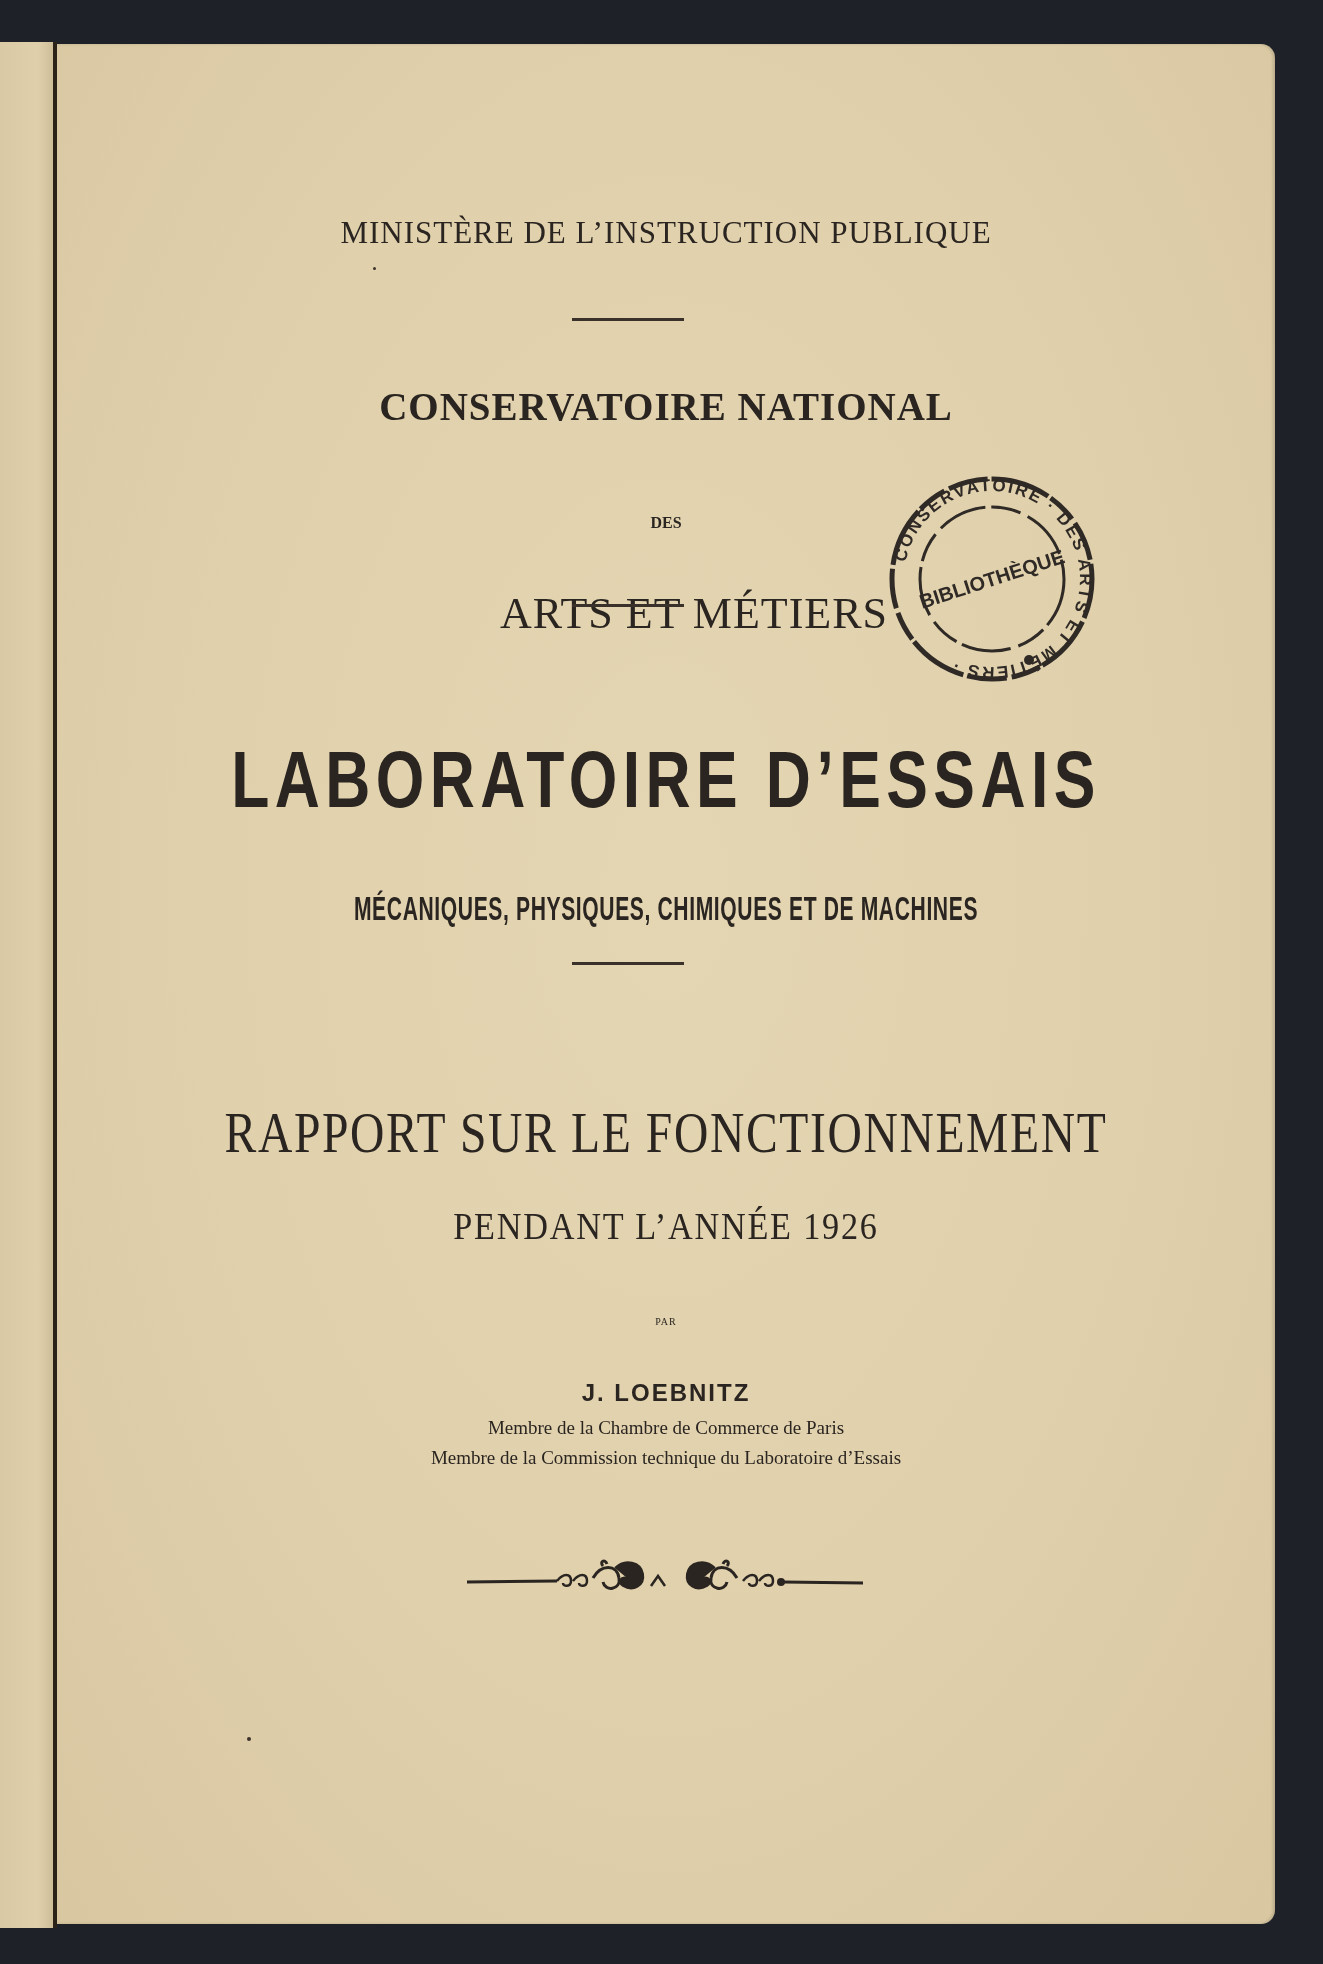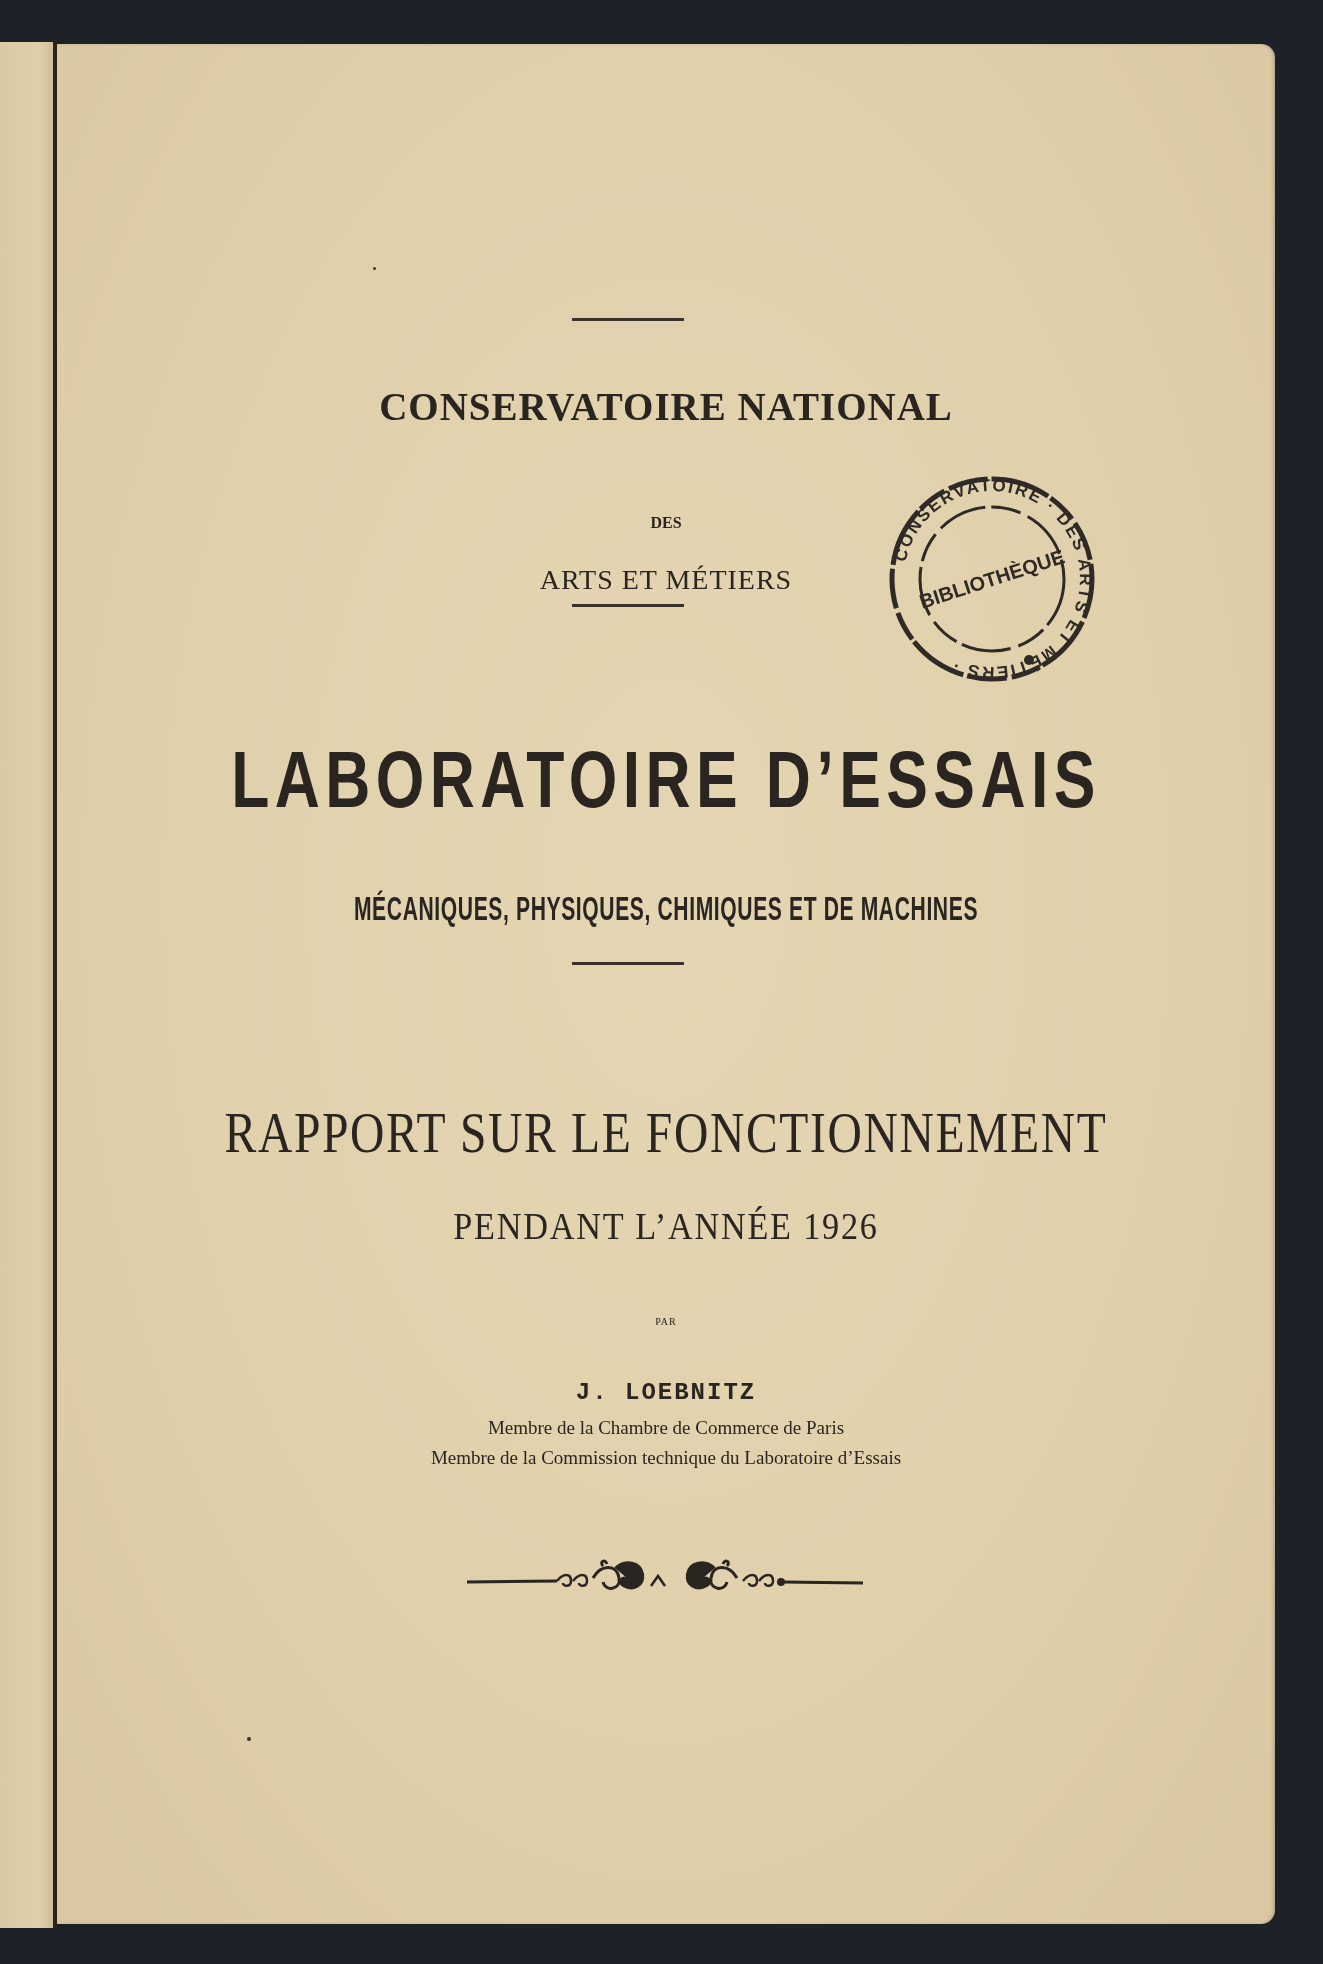--- a/index.html
+++ b/index.html
@@ -21,57 +21,58 @@
       position: absolute; left: 57px; top: 44px; width: 1218px; height: 1880px;
       background: radial-gradient(ellipse at 50% 45%, #e5d6b3 0%, #e0d0ac 55%, #d8c7a1 100%);
       border-top-right-radius: 14px; border-bottom-right-radius: 14px;
       box-shadow: inset -2px 0 3px rgba(0,0,0,0.15);
     }
     .c { position: absolute; left: 0; width: 100%; text-align: center; white-space: nowrap; }
     .rule { position: absolute; height: 3px; background: #3a322a; }
     .t-ministere { top: 170px; font-size: 31px; letter-spacing: 1px; line-height: 38px; }
     .t-conserv { top: 340px; font-size: 39px; letter-spacing: 1px; font-weight: bold; }
     .t-des { top: 470px; font-size: 16px; font-weight: bold; }
-    .t-arts { top: 520px; font-size: 28px; letter-spacing: 1px; }
+    .t-arts { top: 544px; font-size: 44px; letter-spacing: 1px; padding-left: 28px; }
     .t-labo {
       top: 690px; font-family: "Liberation Sans Narrow", "Liberation Sans", sans-serif;
       font-size: 80px; font-weight: bold; letter-spacing: 7px;
       transform: scaleX(0.78); transform-origin: center;
     }
     .t-meca {
       top: 845px; font-family: "Liberation Sans", sans-serif;
       font-size: 34px; font-weight: bold; letter-spacing: 1px;
       transform: scaleX(0.62); transform-origin: center;
     }
     .t-rapport {
       top: 1055px; font-size: 58px; letter-spacing: 2px;
       transform: scaleX(0.82); transform-origin: center;
     }
     .t-pendant { top: 1160px; font-size: 38px; letter-spacing: 2px; transform: scaleX(0.9); transform-origin: center; }
     .t-par { top: 1272px; font-size: 10px; letter-spacing: 1px; }
     .t-author {
-      top: 1335px; font-family: Liberation Mono, monospace; font-size: 24px; font-weight: bold; letter-spacing: 2px;
+      top: 1335px; font-family: Liberation Sans, sans-serif; font-size: 24px; font-weight: bold; letter-spacing: 2px;
     }
     .t-aff1 { top: 1373px; font-size: 19px; }
     .t-aff2 { top: 1403px; font-size: 19px; font-family: Liberation Serif, serif; }
     .stamp {
       position: absolute; left: 830px; top: 430px; width: 210px; height: 210px;
     }
     .ornament { position: absolute; left: 408px; top: 1512px; width: 400px; height: 48px; }
     .speck { position: absolute; width: 4px; height: 4px; border-radius: 50%; background: #3a322a; }
   </style>
 </head>
 <body>
 
 <div class="prev-page"></div>
 <div class="gutter"></div>
 
 <div class="page">
 
   <div class="c t-ministere">
+    <div>MINISTÈRE DE L’INSTRUCTION PUBLIQUE</div>
   </div>
 
   <div class="rule" style="left:515px; top:274px; width:112px;"></div>
 
   <div class="c t-conserv">CONSERVATOIRE NATIONAL</div>
   <div class="c t-des">DES</div>
   <div class="c t-arts">ARTS ET MÉTIERS</div>
 
   <div class="rule" style="left:515px; top:560px; width:112px;"></div>
 

